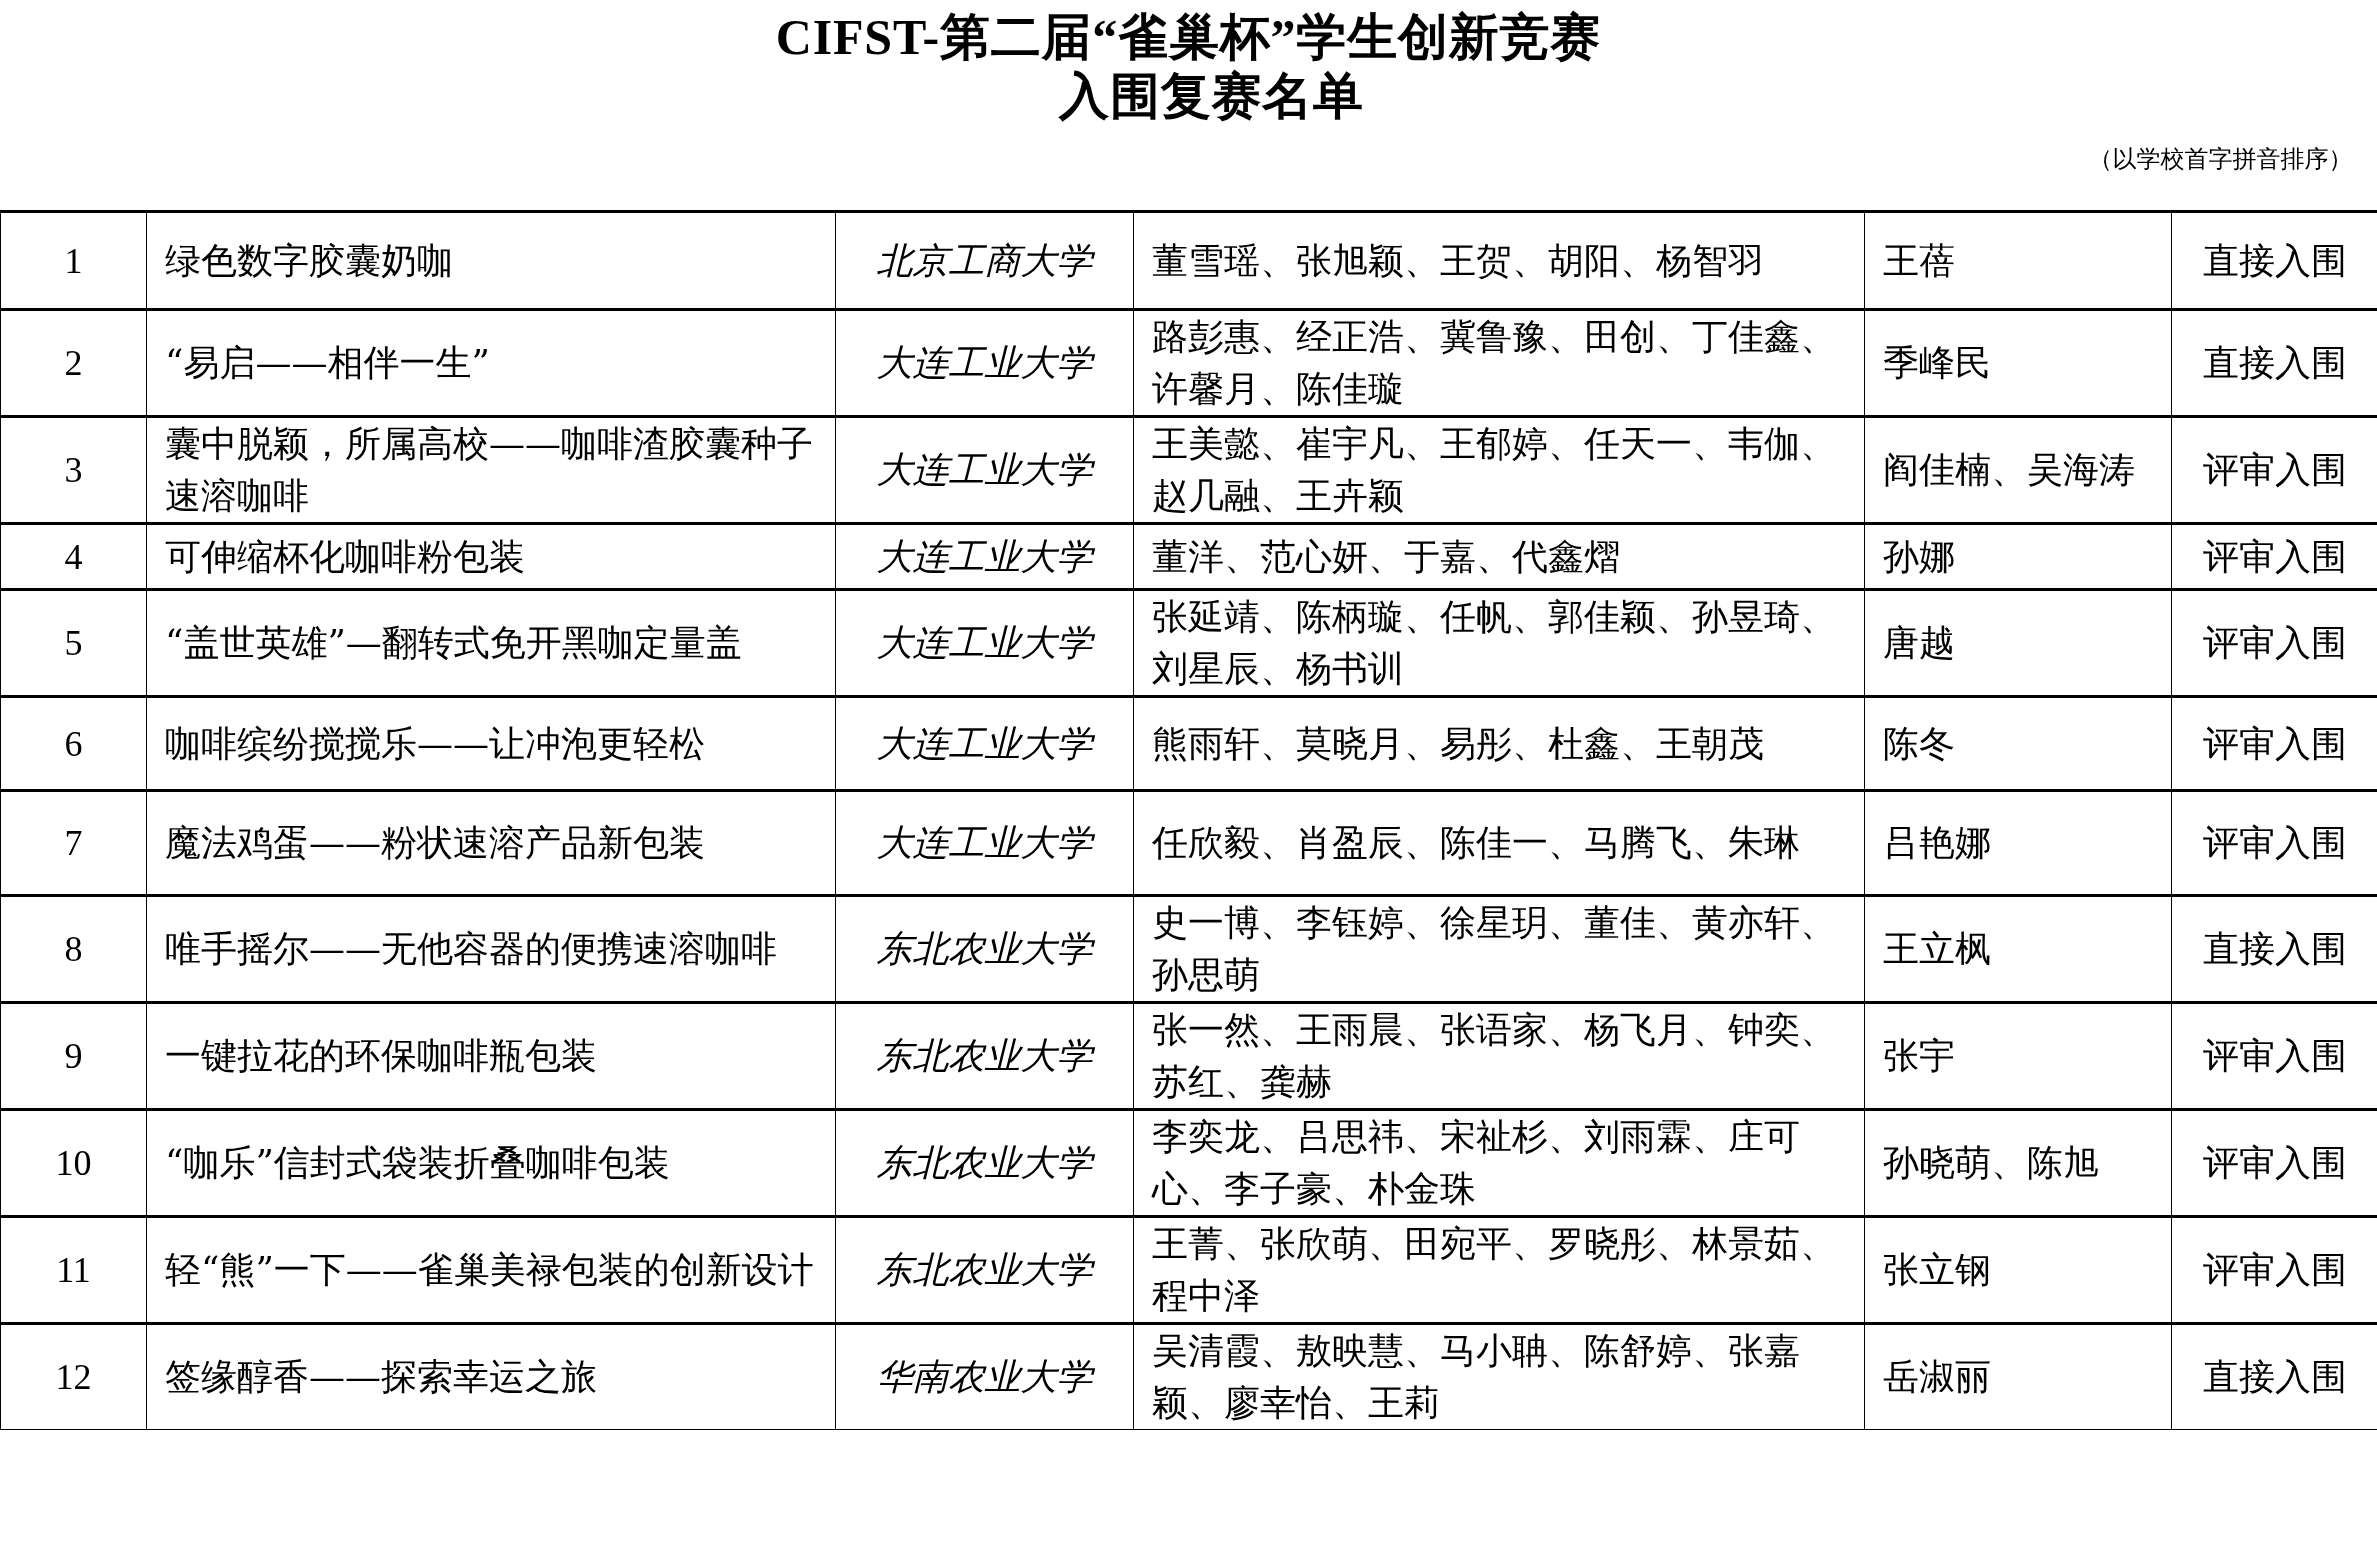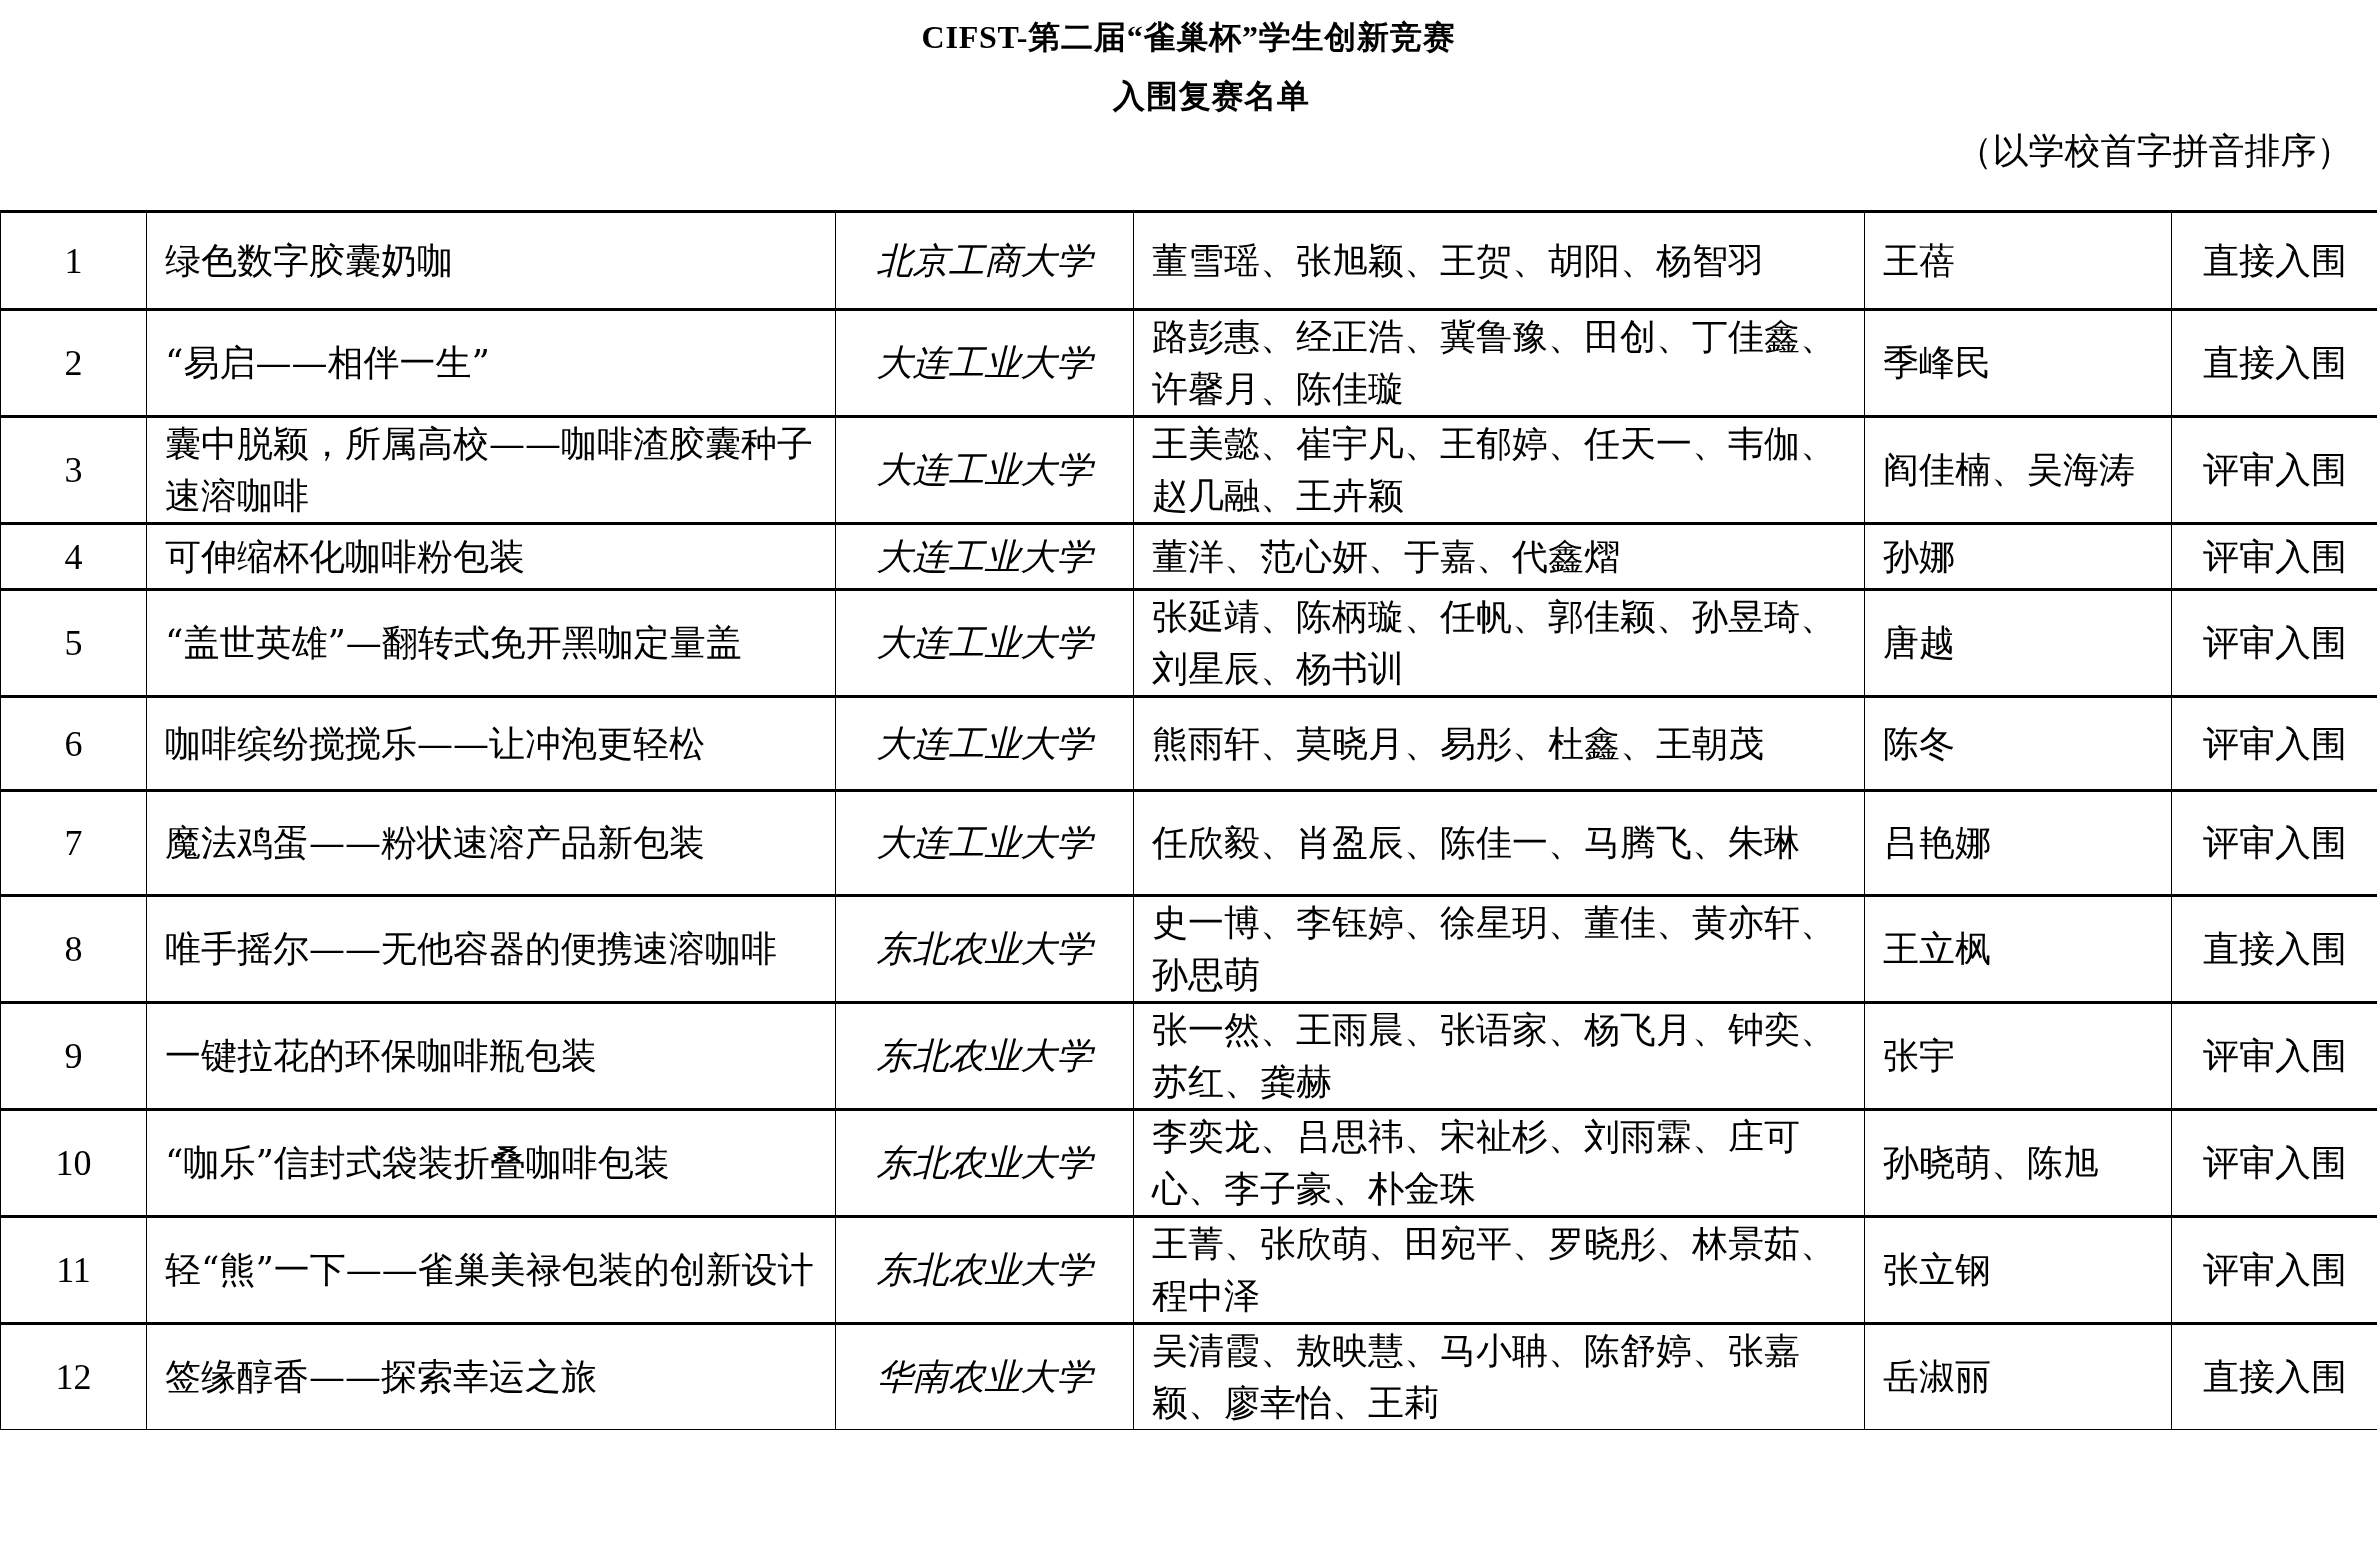--- a/index.html
+++ b/index.html
@@ -15,31 +15,31 @@
     font-family: "DejaVu Serif", "Liberation Serif", serif;
     color: #000000;
   }
   .title {
     position: absolute;
     left: 0;
     width: 2377px;
     text-align: center;
     font-weight: bold;
     font-family: "Liberation Serif", "DejaVu Serif", serif;
-    font-size: 32px;
+    font-size: 50px;
     line-height: 52px;
     letter-spacing: 0.8px;
   }
   .title.main { top: 11.4px; }
   .title.sub { top: 70px; margin-left: 23px; }
   .note {
     position: absolute;
     right: 24.4px;
-    top: 130px;
-    font-size: 36px;
+    top: 138px;
+    font-size: 24px;
     line-height: 42px;
     font-family: Liberation Serif, serif;
   }
   table.roster {
     position: absolute;
     left: 0;
     top: 210px;
     width: 2377px;
     border-collapse: collapse;
     table-layout: fixed;

